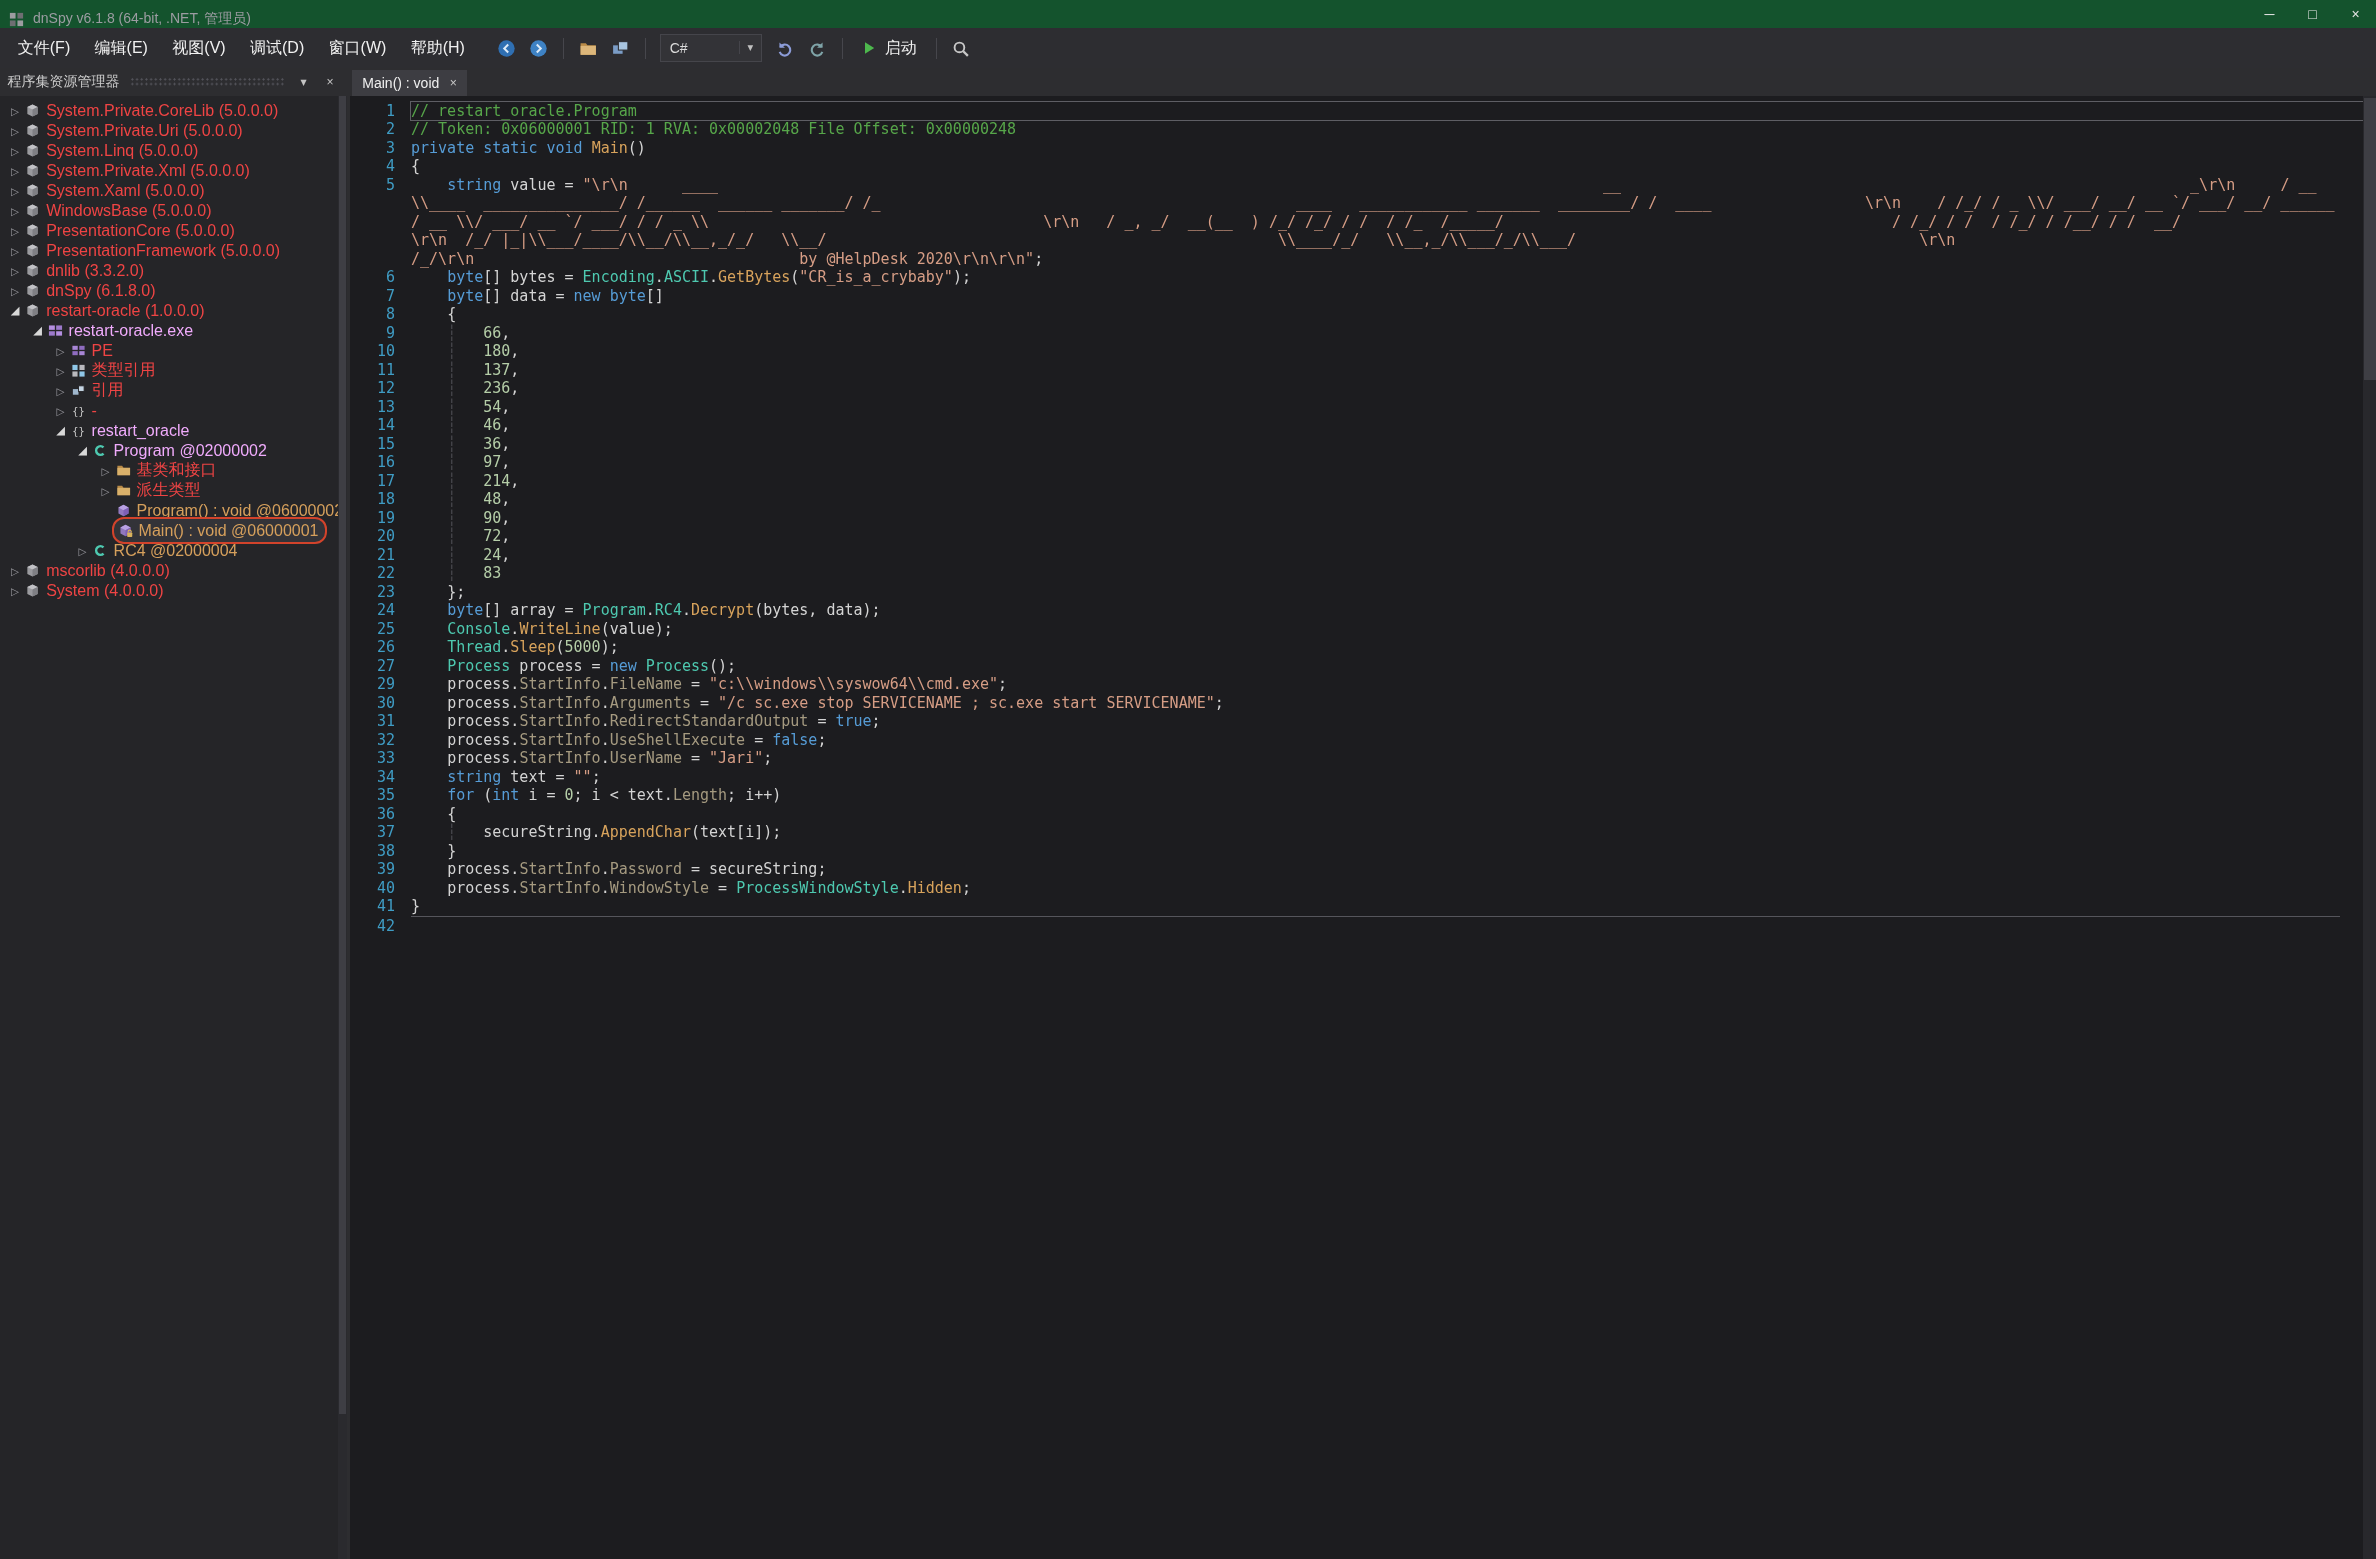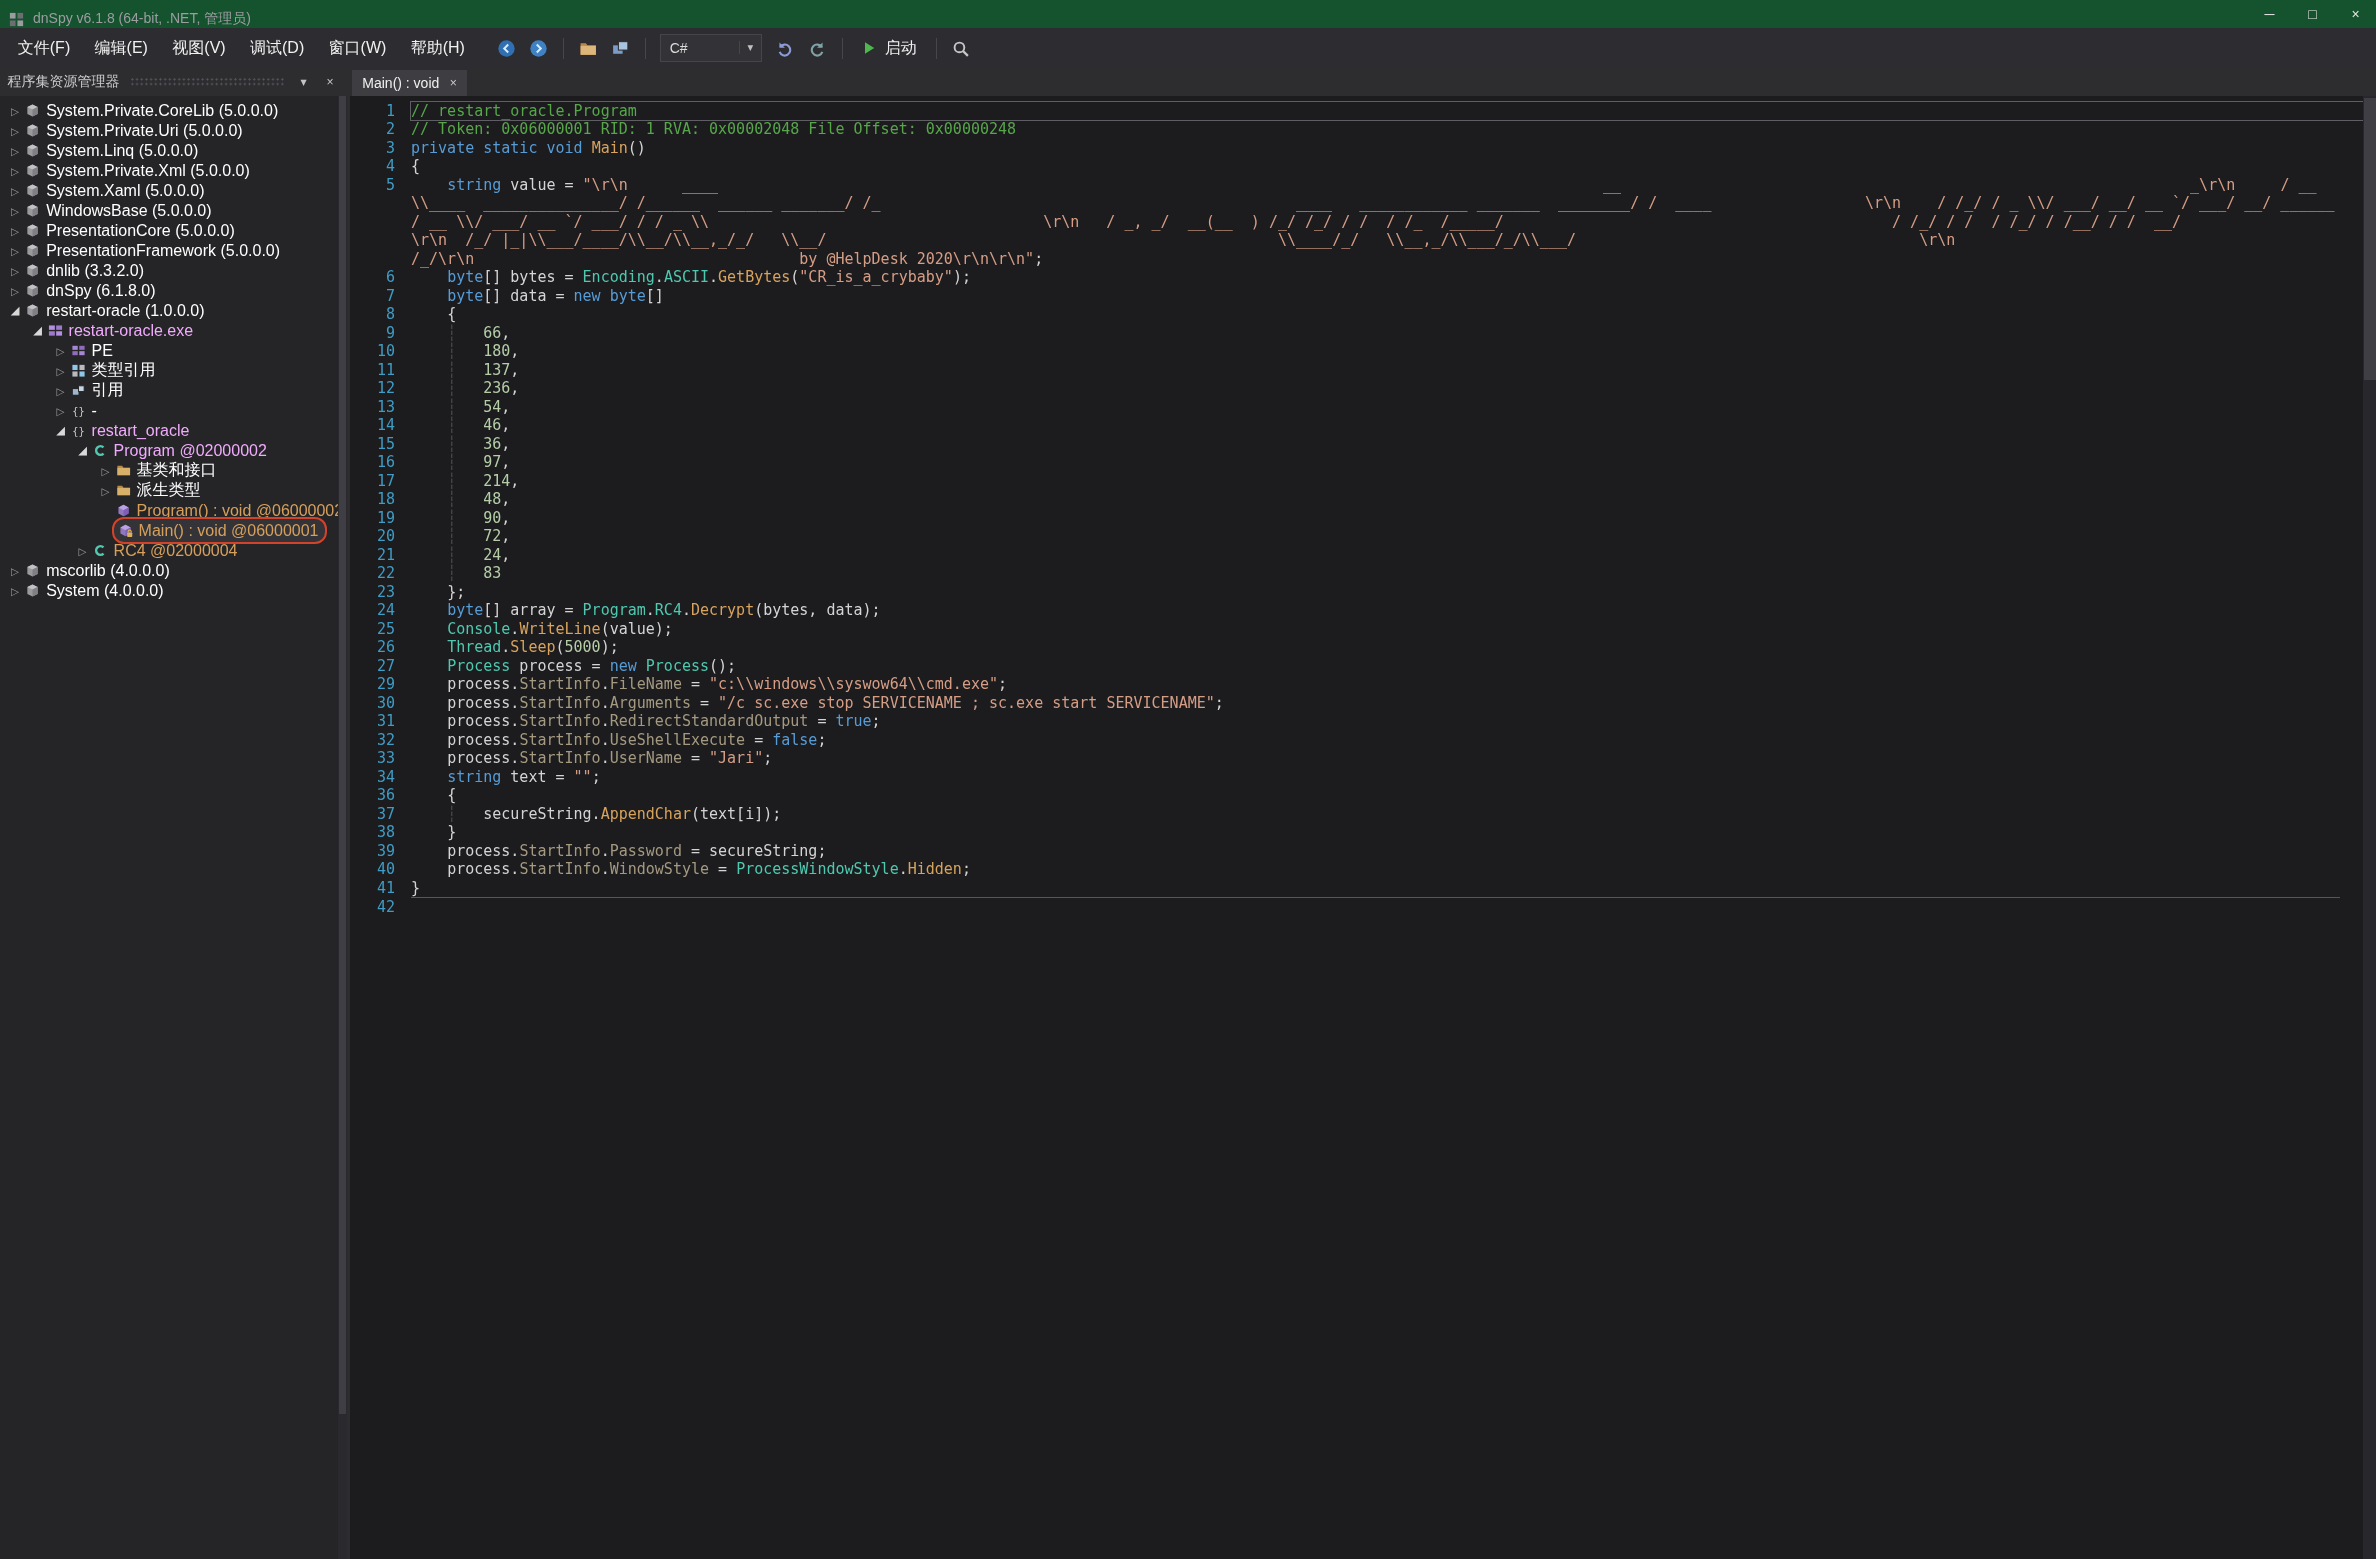--- a/index.html
+++ b/index.html
@@ -28,21 +28,21 @@
   .left-header{height:28px;flex:none;display:flex;align-items:center;background:#2D2D30;color:#CCCCCC;font-size:14px;padding:0 7.5px;gap:7.5px;}
   .grip{flex:1;height:9.4px;background-image:radial-gradient(#55555C 0.9px,transparent 1.1px);background-size:4.7px 4.7px;margin:0 2.8px;}
   .hdr-btn{color:#C4C4C4;font-size:12.2px;width:19px;text-align:center;}
 
   .tree{flex:1;position:relative;padding-top:4.7px;font-size:16px;color:#D4D4D4;overflow:hidden;}
   .tree-row{height:20px;display:flex;align-items:center;white-space:nowrap;}
   .exp{width:19px;flex:none;text-align:center;font-size:10.4px;color:#9A9AA0;}
   .exp.open{color:#D8D8D8;font-size:11.3px;}
   .t-icon{width:16px;height:16px;flex:none;margin-right:5.6px;display:inline-flex;align-items:center;justify-content:center;}
   .t-icon svg{width:15px;height:15px;}
-  .tc-default{color:#ffffff;}
+  .tc-default{color:#ef4444;}
   .tc-gold{color:#f0abfc;}
   .tc-orange{color:#D6A05C;}
   .sel-box{display:inline-flex;align-items:center;border:2.8px solid #D2432B;border-radius:12px;background:#333338;padding:0 6.6px 0 2.8px;margin-left:-2.8px;height:22.6px;}
   .side-scroll{position:absolute;top:0;right:0;width:9.4px;bottom:0;background:#2A2A2E;}
   .side-scroll .thumb{position:absolute;top:0;left:0.9px;right:0.9px;height:90%;background:#3E3E44;}
 
   .right-panel{flex:1;display:flex;flex-direction:column;min-width:0;}
   .tab-strip{height:28px;flex:none;background:#2D2D30;display:flex;align-items:flex-end;padding-left:1.9px;}
   .tab{height:26px;background:#3D3D42;color:#F0F0F0;display:flex;align-items:center;padding:0 10.4px;font-size:14px;gap:10.4px;}
   .tab-close{color:#C8C8C8;font-size:12.2px;}
@@ -576,20 +576,24 @@
           </div>
           <div class="code-line">
             <span class="ln">33</span>
             <span class="lc"><span class="tok-pl">    process.</span><span class="tok-pr">StartInfo</span><span class="tok-pl">.</span><span class="tok-pr">UserName</span><span class="tok-pl"> = </span><span class="tok-st">"Jari"</span><span class="tok-pl">;</span></span>
           </div>
           <div class="code-line">
             <span class="ln">34</span>
             <span class="lc"><span class="tok-pl">    </span><span class="tok-kw">string</span><span class="tok-pl"> text = </span><span class="tok-st">""</span><span class="tok-pl">;</span></span>
           </div>
           <div class="code-line">
+            <span class="ln">35</span>
+            <span class="lc"><span class="tok-pl">    </span><span class="tok-kw">for</span><span class="tok-pl"> (</span><span class="tok-kw">int</span><span class="tok-pl"> i = </span><span class="tok-nu">0</span><span class="tok-pl">; i &lt; text.</span><span class="tok-pr">Length</span><span class="tok-pl">; i++)</span></span>
+          </div>
+          <div class="code-line">
             <span class="ln">36</span>
             <span class="lc"><span class="tok-pl">    {</span></span>
           </div>
           <div class="code-line">
             <span class="ln">37</span>
             <span class="lc"><span class="tok-pl">    </span><span class="tok-gd">┆</span><span class="tok-pl">   secureString.</span><span class="tok-me">AppendChar</span><span class="tok-pl">(text[i]);</span></span>
           </div>
           <div class="code-line">
             <span class="ln">38</span>
             <span class="lc"><span class="tok-pl">    }</span></span>

